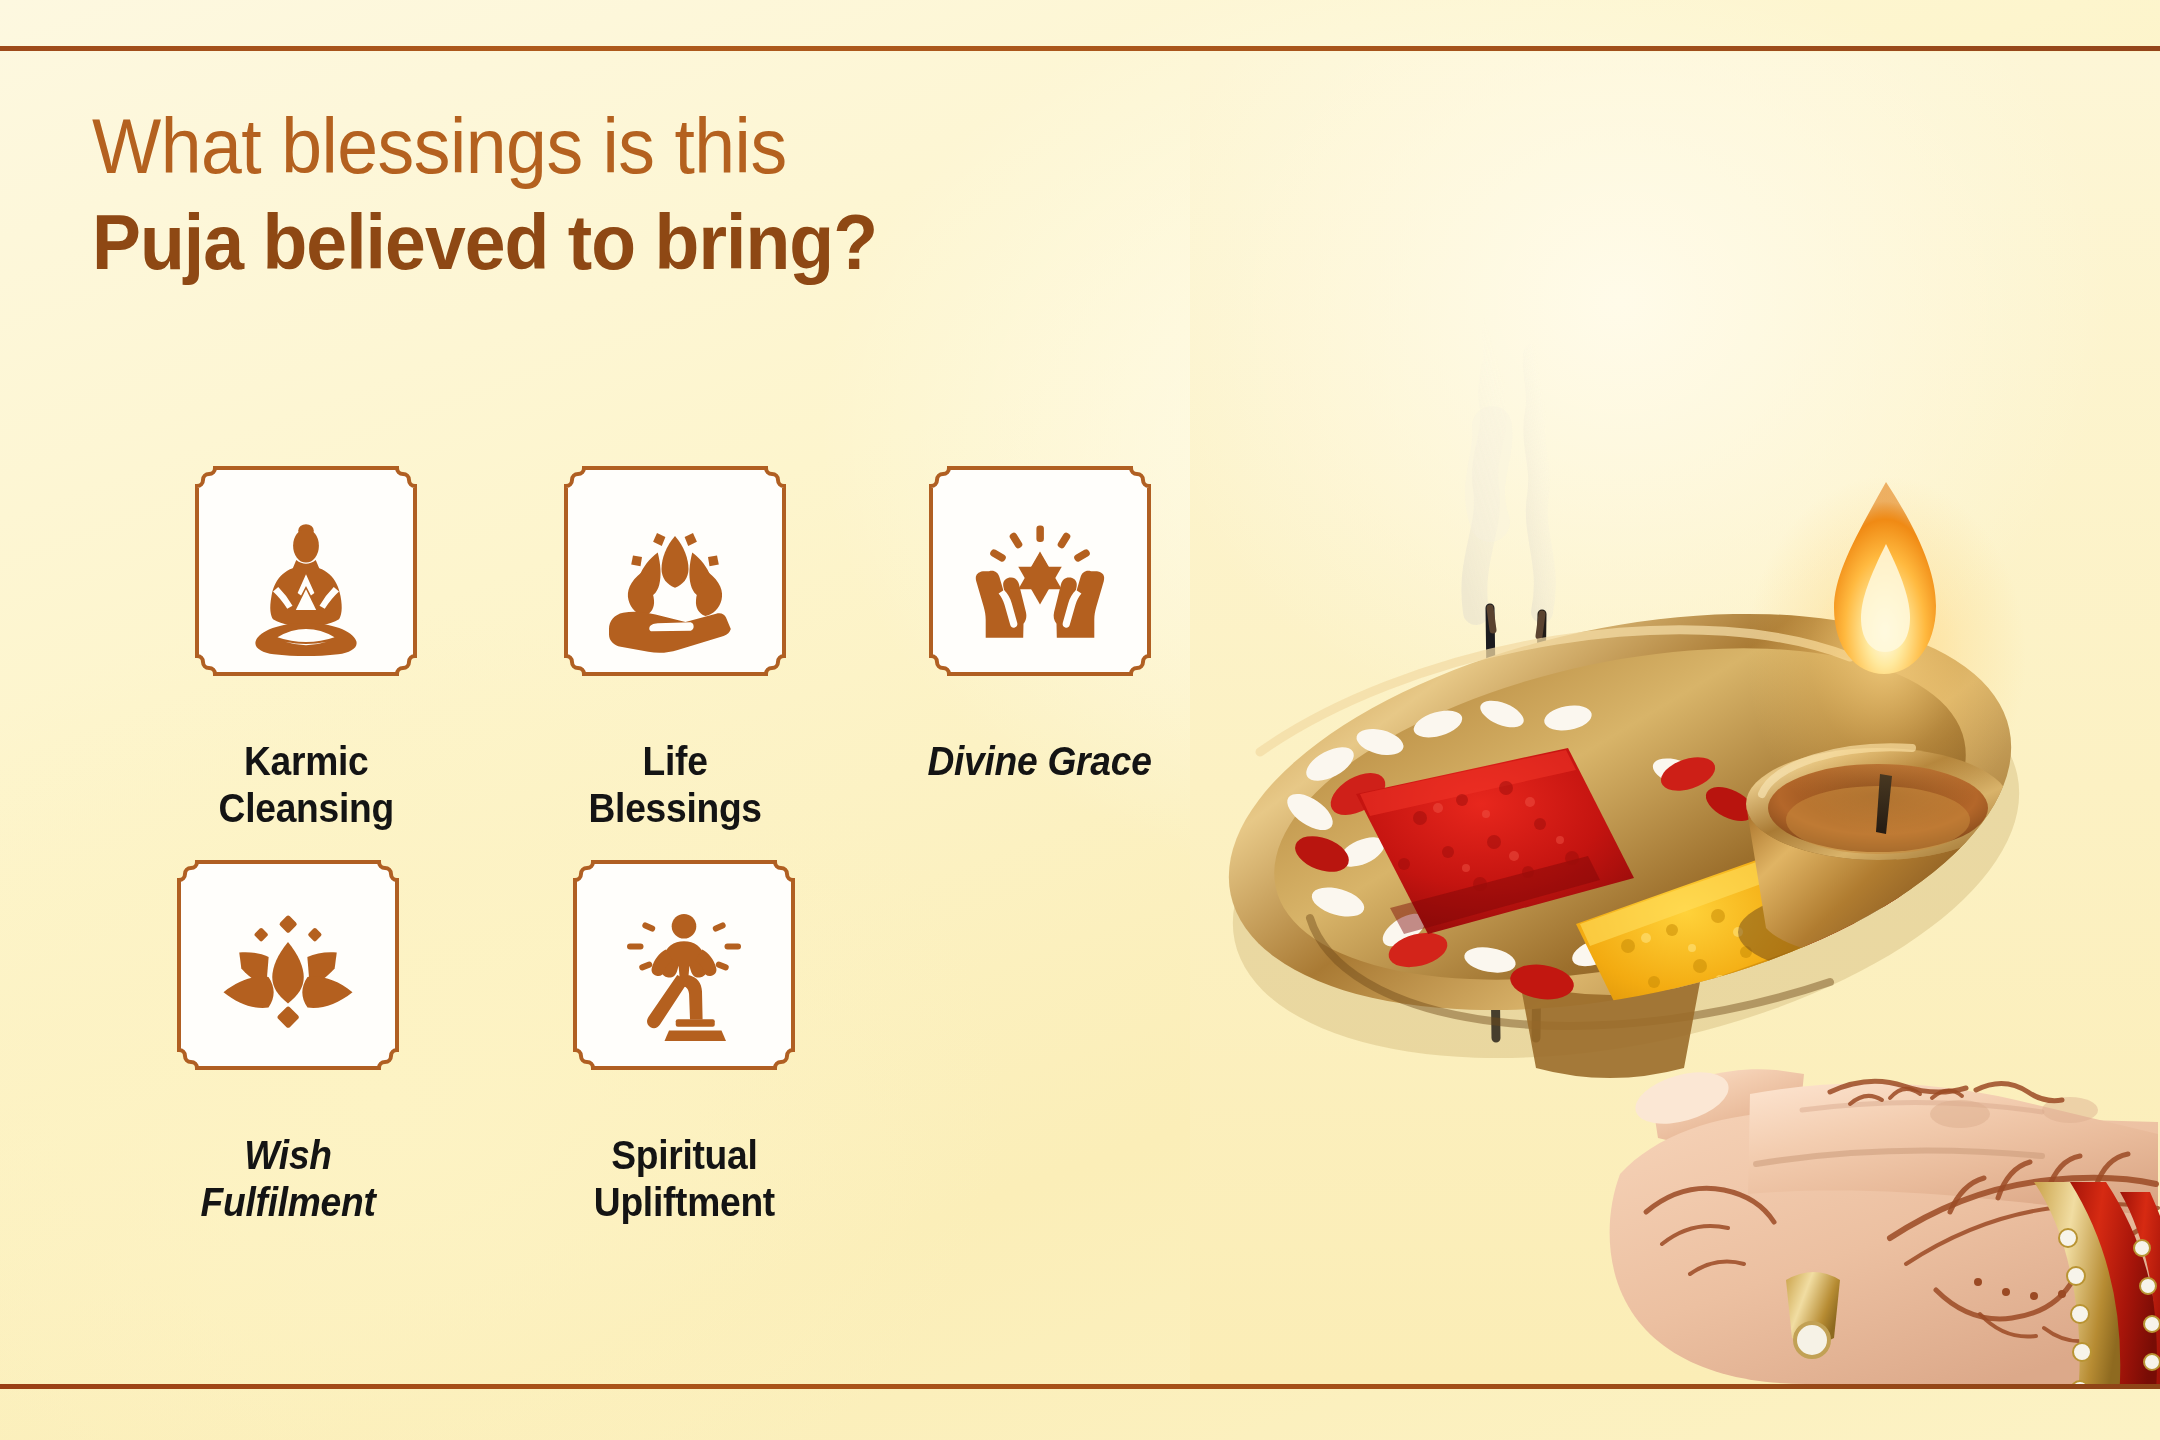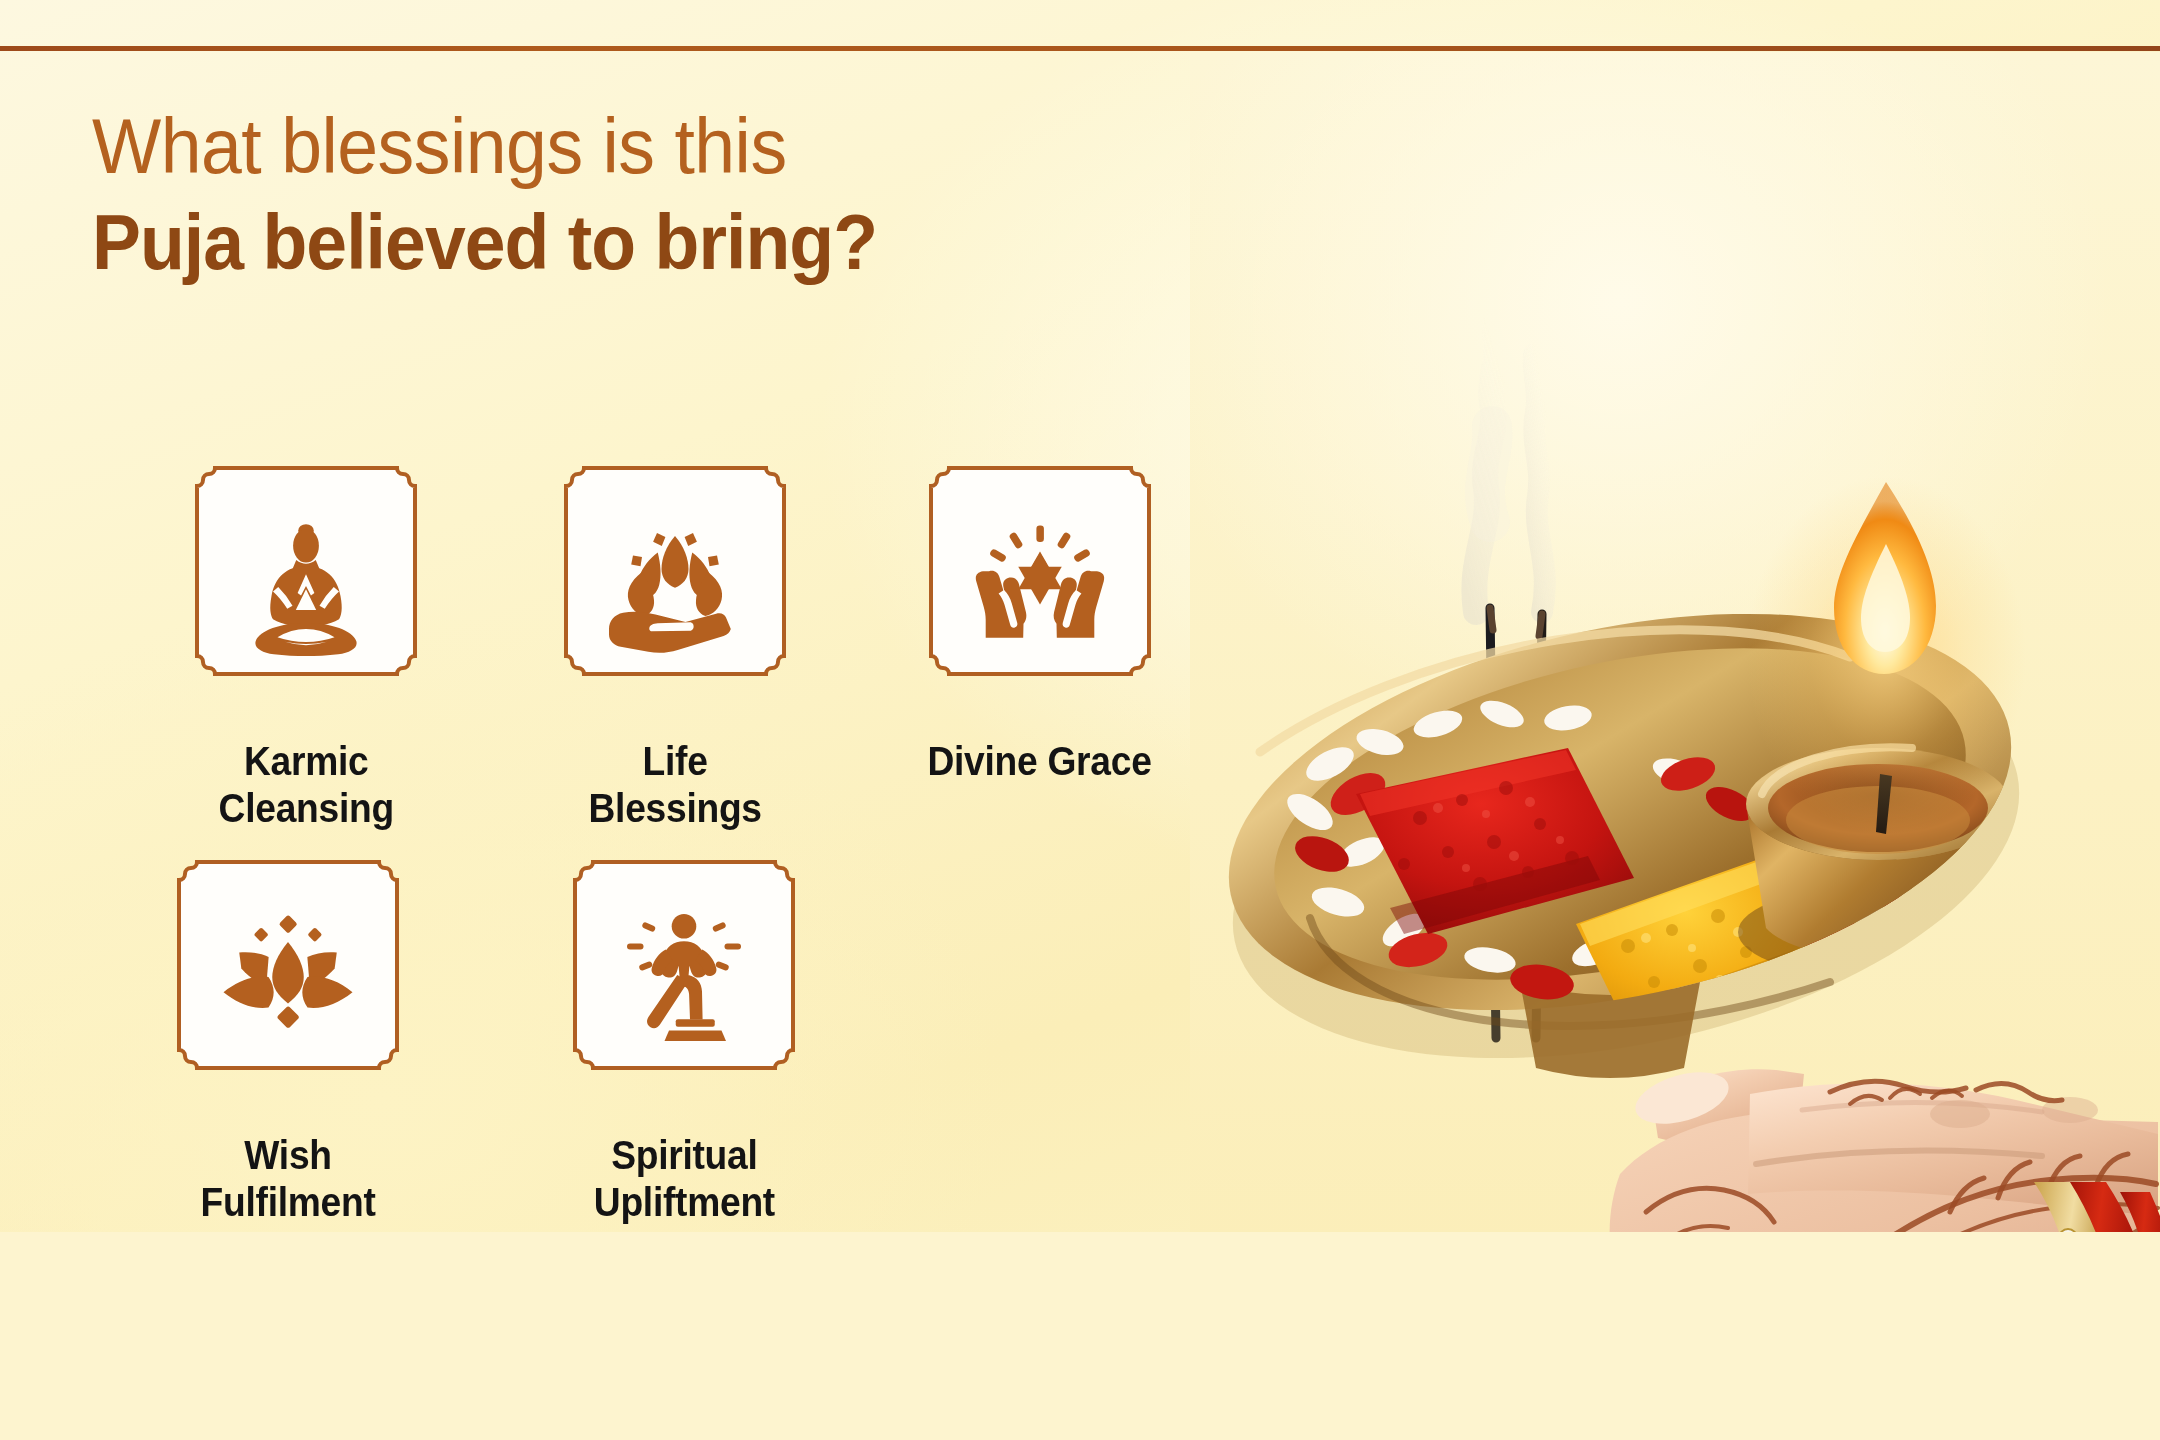--- a/index.html
+++ b/index.html
@@ -2,21 +2,21 @@
 <html><head>
 <meta charset="utf-8">
 <style>
   html,body{margin:0;padding:0;}
   body{
     width:2160px;height:1440px;overflow:hidden;
     font-family:"Liberation Sans", sans-serif;
     background:#fdf4cf;
   }
   #stage{
-    position:relative;width:2160px;height:1232px;overflow:hidden;
+    position:relative;width:2160px;height:1440px;overflow:hidden;
     background:
       radial-gradient(ellipse 1100px 780px at 1500px 430px, #fffdf0 0%, rgba(255,253,240,0) 62%),
       radial-gradient(ellipse 900px 700px at 380px 1100px, #fdf3c4 0%, rgba(253,243,196,0) 70%),
       linear-gradient(160deg,#fdf8e0 0%,#fdf5cd 34%,#fbeeb8 70%,#fcf2c4 100%);
   }
   
   .rule{position:absolute;left:0;width:2160px;height:5px;}
   .rule-top{top:46px;background:linear-gradient(90deg,#9d4a1a 0%,#ae5a1c 25%,#a8551b 60%,#93451a 100%);}
   .rule-bottom{top:1384px;background:linear-gradient(90deg,#9a3f15 0%,#ab5419 30%,#a44e18 65%,#8e4417 100%);}
 
@@ -35,21 +35,21 @@
     transform:scaleX(0.94);transform-origin:left center;
   }
 
   
   #grid{position:absolute;left:92px;top:462px;width:1130px;}
   .grid-row{display:flex;}
   .grid-row + .grid-row{margin-top:24px;}
   .cell{width:392px;display:flex;flex-direction:column;align-items:center;}
   .cell.c1{margin-left:32px;}
   .cell.c2{margin-left:4px;}
-  .cell.c3{margin-left:0px;}
+  .cell.c3{margin-left:0px;font-style:italic;}
 
   .card{
     position:relative;width:254px;height:250px;
     display:flex;align-items:center;justify-content:center;
   }
   .card svg.frame{position:absolute;inset:0;width:254px;height:250px;}
   .card .glyph{position:relative;width:150px;height:150px;}
 
   .cap{
     margin-top:26px;text-align:center;color:#141414;

